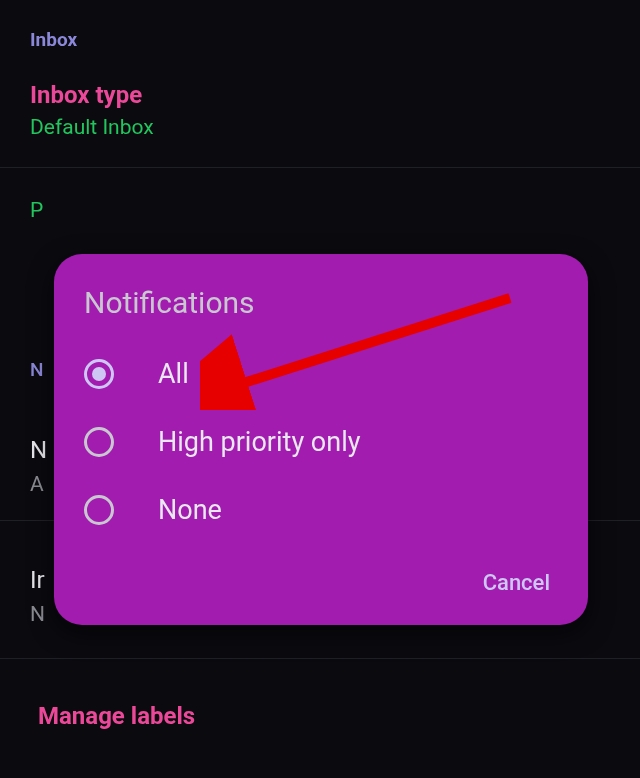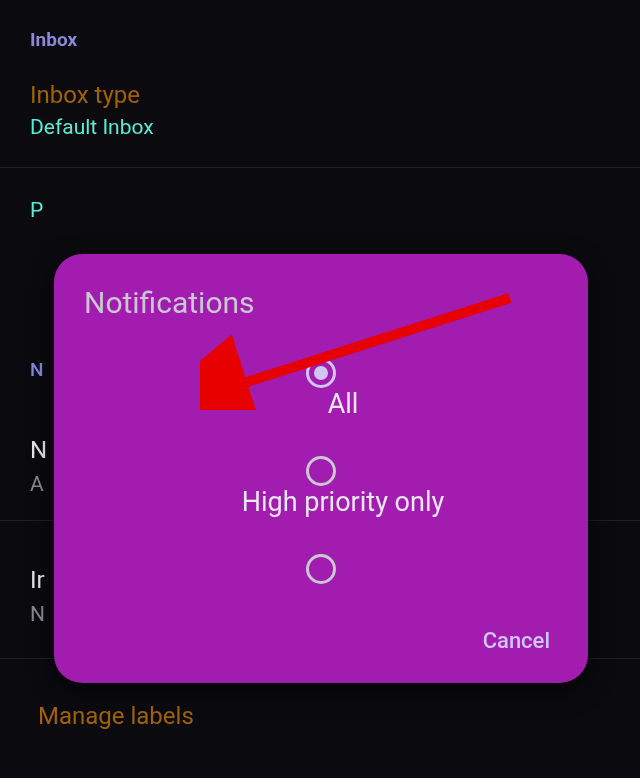--- a/index.html
+++ b/index.html
@@ -18,27 +18,27 @@
     .section-header {
       color: #8b87d9;
       font-size: 19px;
       font-weight: 700;
       padding: 28px 30px 14px 30px;
     }
     .setting-item {
       padding: 16px 30px;
     }
     .setting-title {
-      color: #a16207;
+      color: #ec4899;
       font-size: 24px;
-      font-weight: 400;
+      font-weight: 700;
       margin-bottom: 6px;
     }
     .setting-value {
-      color: #5eead4;
+      color: #22c55e;
       font-size: 21px;
       font-weight: 400;
     }
     .divider {
       height: 1px;
       background: #1f1f26;
       margin: 12px 0 0 0;
     }
 
     
@@ -56,21 +56,20 @@
       color: #c9c7d0;
       font-size: 30px;
       font-weight: 400;
       padding: 0 30px 20px 30px;
     }
     .radio-row {
       display: flex;
       align-items: center;
       padding: 18px 30px;
       cursor: pointer;
-      flex-direction: column;
     }
     .radio-outer {
       width: 30px;
       height: 30px;
       border-radius: 50%;
       border: 3px solid #c9c7d0;
       display: flex;
       align-items: center;
       justify-content: center;
       flex-shrink: 0;
@@ -172,20 +171,21 @@
     <div class="radio-label">All</div>
   </div>
 
   <div class="radio-row">
     <div class="radio-outer"></div>
     <div class="radio-label">High priority only</div>
   </div>
 
   <div class="radio-row">
     <div class="radio-outer"></div>
+    <div class="radio-label">None</div>
   </div>
 
   <div class="dialog-actions">
     <button class="cancel-btn">Cancel</button>
   </div>
 </div>
 
 <svg class="arrow" width="340" height="120">
   <defs>
     <marker id="arrowhead" markerWidth="12" markerHeight="10" refX="2" refY="5" orient="auto">

